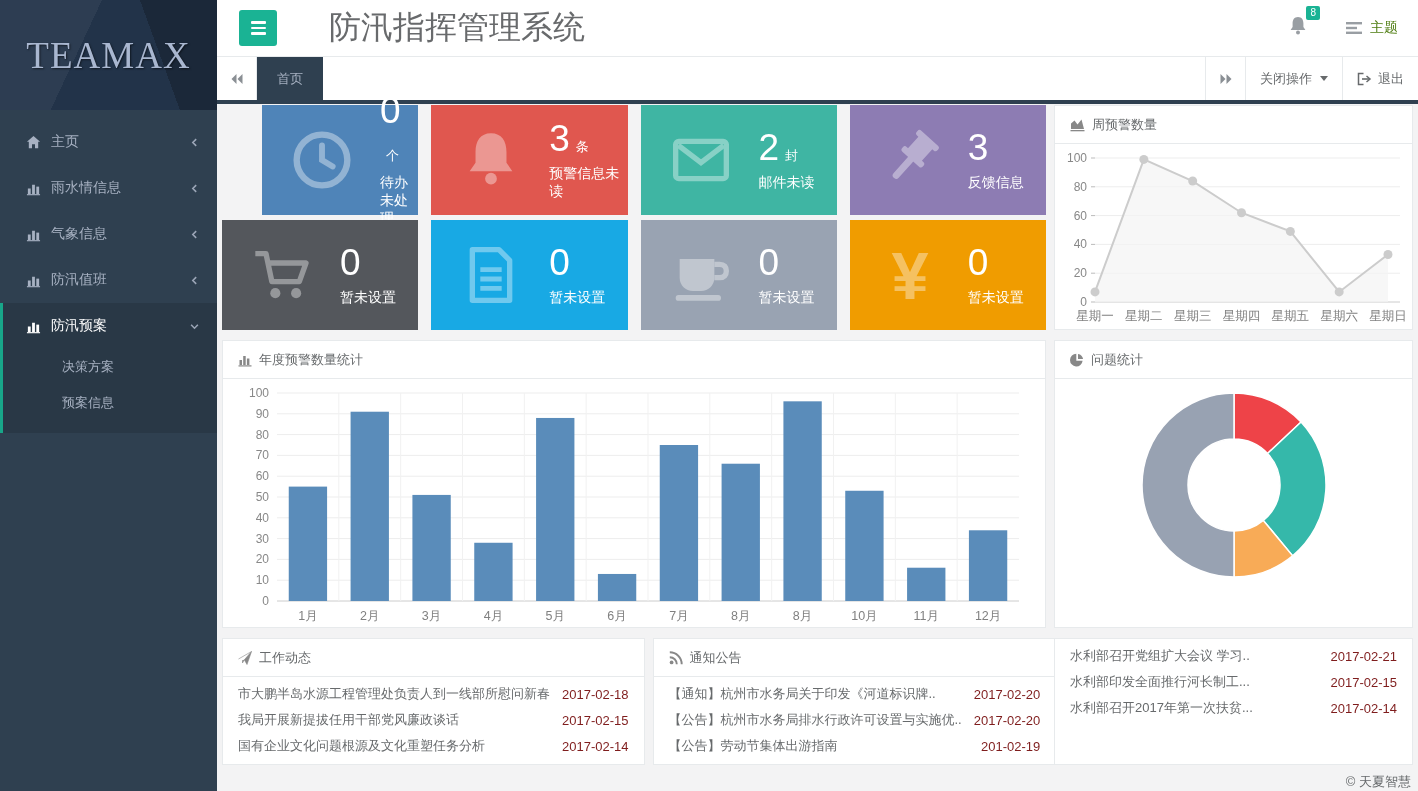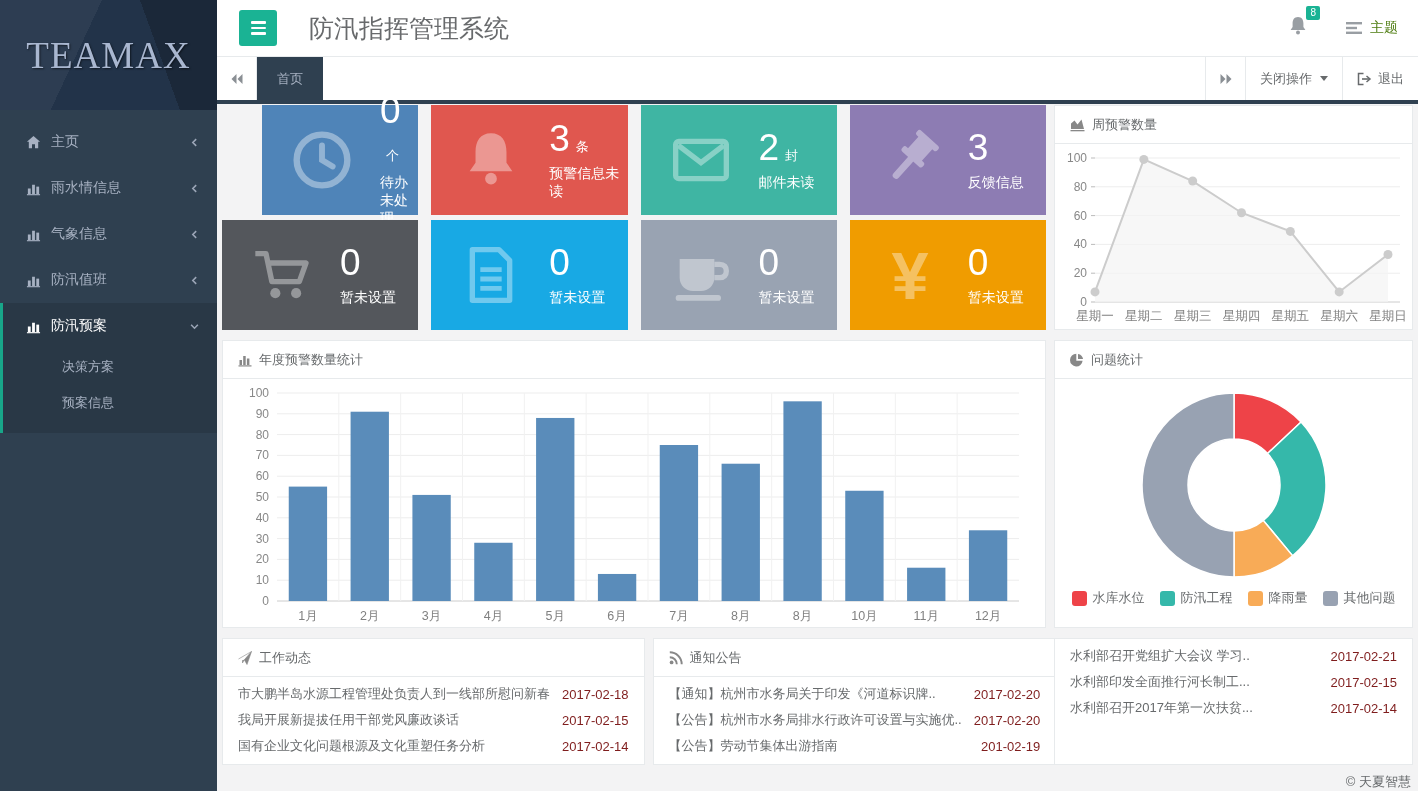--- a/index.html
+++ b/index.html
@@ -30,21 +30,21 @@
 
   
   .main { flex:1; display:flex; flex-direction:column; min-width:0; }
 
   .topbar { height:57px; background:#fff; border-bottom:1px solid #e7eaec;
     display:flex; align-items:center; }
   .hamburger { width:38px; height:36px; background:#1ab394; border:none; border-radius:3px;
     margin-left:22px; display:flex; flex-direction:column; align-items:center;
     justify-content:center; gap:3px; cursor:pointer; }
   .hamburger span { display:block; width:15px; height:2.5px; background:#fff; border-radius:1px; }
-  .app-title { margin-left:32px; font-size:25px; color:#686a6c; }
+  .app-title { margin-left:52px; font-size:32px; color:#686a6c; }
   .topbar-right { margin-left:auto; display:flex; align-items:center; gap:38px; padding-right:20px; }
   .bell-wrap { position:relative; cursor:pointer; }
   .badge { position:absolute; top:-9px; right:-12px; background:#1ab394; color:#fff;
     font-size:10px; line-height:10px; padding:2px 4px; border-radius:2px; }
   .theme-wrap { display:flex; align-items:center; gap:7px; color:#4d7c0f; font-size:14px; cursor:pointer; }
 
   .tabbar { height:47px; background:#fff; border-bottom:4px solid #2f4050;
     display:flex; align-items:stretch; overflow:hidden; }
   .tab-nav-btn { width:40px; display:flex; align-items:center; justify-content:center;
     border-right:1px solid #e7eaec; cursor:pointer; color:#888; background:#fff; }
@@ -528,38 +528,20 @@
             </span>
             <span>问题统计</span>
           </div>
           <div class="panel-body">
             <svg id="donut-chart" width="196" height="196" viewBox="0 0 196 196" style="margin-top:8px">
                 <path d="M98 6 A92 92 0 0 1 165.06511372276987 35.02166625456065 L131.53255686138493 66.51083312728032 A46 46 0 0 0 98 52 Z" fill="#ee4348" stroke="#fff" stroke-width="1.5"></path>
                 <path d="M165.06511372276987 35.02166625456065 A92 92 0 0 1 156.64300705687944 168.8872183353726 L127.32150352843972 133.4436091676863 A46 46 0 0 0 131.53255686138493 66.51083312728032 Z" fill="#35b8aa" stroke="#fff" stroke-width="1.5"></path>
                 <path d="M156.64300705687944 168.8872183353726 A92 92 0 0 1 98 190 L98 144 A46 46 0 0 0 127.32150352843972 133.4436091676863 Z" fill="#f8ab57" stroke="#fff" stroke-width="1.5"></path>
                 <path d="M98 190 A92 92 0 0 1 97.99999999999999 6 L97.99999999999999 52 A46 46 0 0 0 98 144 Z" fill="#98a2b2" stroke="#fff" stroke-width="1.5"></path>
               </svg>
-            <div id="donut-legend">
-                <span class="legend-item">
-                  <span class="legend-swatch" style="background: rgb(238, 67, 72);"></span>
-                  <span>水库水位</span>
-                </span>
-                <span class="legend-item">
-                  <span class="legend-swatch" style="background: rgb(53, 184, 170);"></span>
-                  <span>防汛工程</span>
-                </span>
-                <span class="legend-item">
-                  <span class="legend-swatch" style="background: rgb(248, 171, 87);"></span>
-                  <span>降雨量</span>
-                </span>
-                <span class="legend-item">
-                  <span class="legend-swatch" style="background: rgb(152, 162, 178);"></span>
-                  <span>其他问题</span>
-                </span>
-              </div>
           </div>
         </div>
 
         <div class="panel panel-list mt10">
           <div class="list-rows">
             <div class="list-row">
               <span class="list-text">水利部召开党组扩大会议 学习..</span>
               <span class="list-date">2017-02-21</span>
             </div>
             <div class="list-row">

